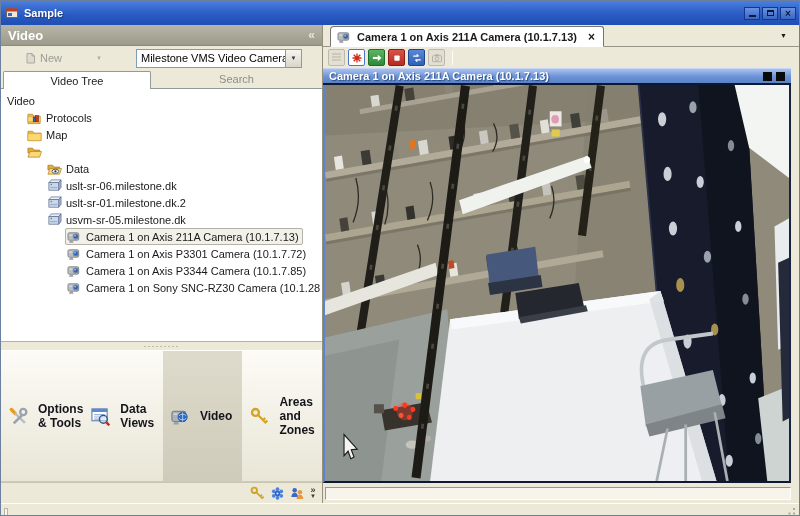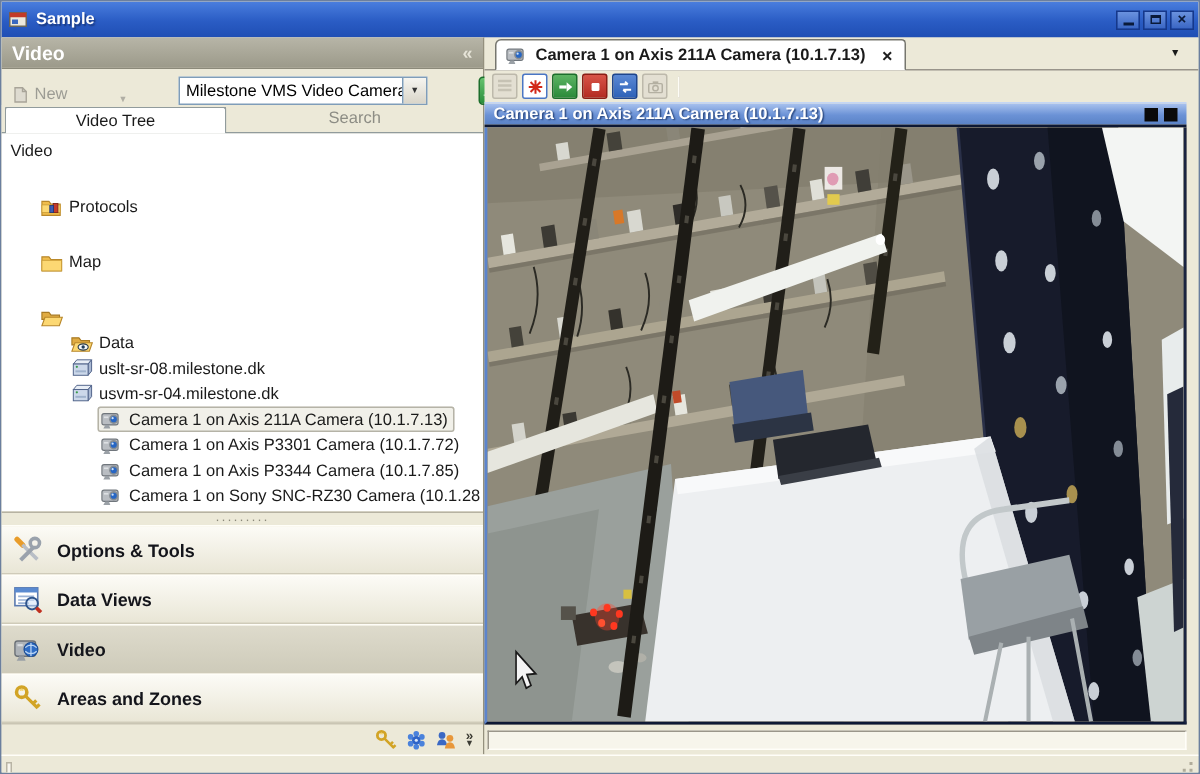--- a/index.html
+++ b/index.html
@@ -25,21 +25,21 @@
   
   .content { display:flex; height:478px; }
   .left { width:322px; flex:none; border-right:1px solid #94907e; display:flex; flex-direction:column; background:#ece9d8; }
   .right { flex:1; display:flex; flex-direction:column; background:#ece9d8; min-width:0; }
   
   .lp-header { height:21px; flex:none; background:linear-gradient(#b7b5a7,#9c9a8a);
     color:#fff; font-weight:bold; font-size:13px; display:flex; align-items:center; padding:0 7px;
     border-bottom:1px solid #8c8a7a; }
   .lp-collapse { margin-left:auto; color:#e6e4d8; font-weight:bold; font-size:12px; }
   
-  .lp-toolbar { height:24px; flex:none; display:flex; align-items:flex-end; padding:0 4px;gap:30px; }
+  .lp-toolbar { height:24px; flex:none; display:flex; align-items:center; padding:0 21px;gap:30px; }
   .new-btn { display:flex; align-items:center; gap:3px; color:#9c9c94; padding:1px 3px; }
   .new-caret { font-size:6px; color:#b0aea4; margin:0 4px 0 1px; }
   .combo { width:166px; height:19px; border:1px solid #7f9db9; background:#fff; display:flex; align-items:center; }
   .combo-text { flex:1; padding:0 4px; white-space:nowrap; overflow:hidden; color:#000; }
   .combo-btn { width:16px; height:17px; background:linear-gradient(#f6f5f0,#d9d5c9);
     border-left:1px solid #7f9db9; display:flex; align-items:center; justify-content:center;
     font-size:6px; color:#333; }
   .go-btn { width:19px; height:19px; margin-left:4px; border-radius:3px;
     background:linear-gradient(#66c26e,#2b8e3c); border:1px solid #1d6e2c;
     color:#fff; font-weight:bold; font-size:12px; display:flex; align-items:center; justify-content:center; }
@@ -48,28 +48,28 @@
   .lp-tabs { height:19px; flex:none; display:flex; align-items:flex-end; border-bottom:1px solid #919b9c; background:#ece9d8; }
   .tab-active { width:148px; height:18px; background:#fff; border:1px solid #919b9c; border-bottom:none;
     border-radius:2px 2px 0 0; margin-left:2px; margin-bottom:-1px;
     display:flex; align-items:center; justify-content:center; color:#1a1a1a; }
   .tab-inactive { flex:1; height:18px; display:flex; align-items:center; justify-content:center; color:#8d8d85; }
   
   .tree { flex:1; background:#fff; overflow:hidden; padding-top:3px; }
   .trow { height:17px; display:flex; align-items:center; gap:4px; width:max-content;
     padding:0 4px 0 2px; white-space:nowrap; }
   .trow .ticon { width:15px; height:15px; flex:none; }
-  .l0 { margin-left:4px; } .l1 { margin-left:24px;margin-top:20px; } .l2 { margin-left:44px; } .l3 { margin-left:64px; }
+  .l0 { margin-left:4px; } .l1 { margin-left:24px; } .l2 { margin-left:44px; } .l3 { margin-left:64px; }
   .trow.selected { background:#f1f0e9; outline:1px solid #b5b3a7; outline-offset:-1px; border-radius:2px; }
   
   .splitter { height:9px; flex:none; background:#ece9d8; border-top:1px solid #b6b2a2;
     display:flex; align-items:center; justify-content:center;
     color:#8a887a; font-size:9px; letter-spacing:1px; line-height:4px; }
   
-  .accordion { height:132px; flex:none; display:flex; flex-direction:column; }
+  .accordion { height:132px; flex:none; display:flex; flex-direction:row; }
   .acc-row { flex:1; display:flex; align-items:center; gap:9px; padding-left:7px;
     background:linear-gradient(#fcfbf6,#e9e6d6); border-bottom:1px solid #cfcbb9; border-top:1px solid #fffef8;
     font-weight:bold; font-size:12px; color:#14151b; }
   .acc-row.active { background:linear-gradient(#dedbcc,#cecbba); }
   .acc-icon { width:21px; height:19px; flex:none; }
   
   .lp-footer { flex:none; height:21px; border-top:1px solid #c9c5b3; display:flex; align-items:center;
     justify-content:flex-end; gap:5px; padding-right:6px; }
   .f-icon { width:15px; height:15px; }
   .chev-stack { display:flex; flex-direction:column; align-items:center; line-height:6px; color:#3c3c34; }
@@ -276,27 +276,33 @@
         <div class="trow l2">
           <svg class="ticon">
               <use href="#sym-folder-views"></use>
             </svg>
           <span>Data</span>
         </div>
         <div class="trow l2">
           <svg class="ticon">
               <use href="#sym-server"></use>
             </svg>
-          <span>uslt-sr-08.milestone.dk</span>
+          <span>uslt-sr-06.milestone.dk</span>
         </div>
         <div class="trow l2">
           <svg class="ticon">
               <use href="#sym-server"></use>
             </svg>
-          <span>usvm-sr-04.milestone.dk</span>
+          <span>uslt-sr-01.milestone.dk.2</span>
+        </div>
+        <div class="trow l2">
+          <svg class="ticon">
+              <use href="#sym-server"></use>
+            </svg>
+          <span>usvm-sr-05.milestone.dk</span>
         </div>
         <div class="trow l3 selected">
           <svg class="ticon">
               <use href="#sym-cam"></use>
             </svg>
           <span>Camera 1 on Axis 211A Camera (10.1.7.13)</span>
         </div>
         <div class="trow l3">
           <svg class="ticon">
               <use href="#sym-cam"></use>

